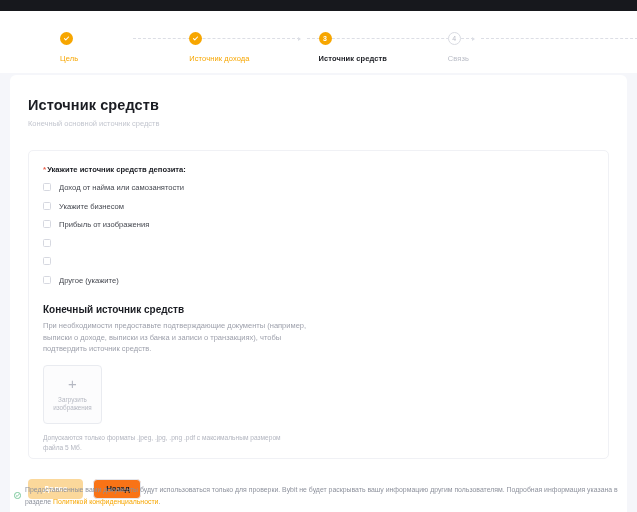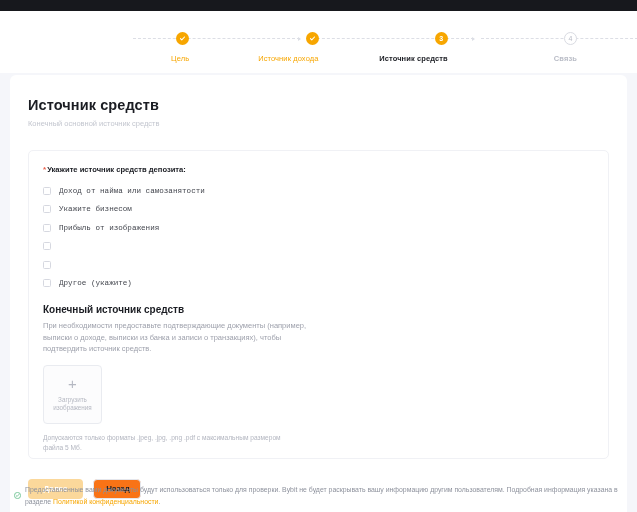--- a/index.html
+++ b/index.html
@@ -30,21 +30,21 @@
     height: 62px;
     display: flex;
     align-items: flex-start;
     padding: 0 60px;
   }
   .step {
     flex: 1 1 0;
     position: relative;
     display: flex;
     flex-direction: column;
-    align-items: flex-end;
+    align-items: flex-start;
     padding-top: 21px;
   }
   .step .bubble {
     width: 13px; height: 13px;
     border-radius: 50%;
     display: flex; align-items: center; justify-content: center;
     font-size: 7px;
     line-height: 1;
     position: relative;
     z-index: 2;
@@ -59,21 +59,21 @@
   }
   .step .bubble svg { display: block; }
   .step .label {
     margin-top: 9px;
     font-size: 7.5px;
     white-space: nowrap;
     letter-spacing: .1px;
   }
   .step.done .label { color: #f7a600; }
   .step.current .label { color: #1b1d23; font-weight: bold; }
-  .step.todo .label { color: #b9bcc6; font-weight: bold; }
+  .step.todo .label { color: #b9bcc6; }
 
   .connector {
     position: absolute;
     top: 27px;
     height: 1px;
     border-top: 1px dashed #dcdee5;
     z-index: 1;
   }
   .connector::after {
     content: "";
@@ -122,24 +122,22 @@
     position: relative;
   }
   .req {
     color: #e8604c;
     font-size: 8px;
     margin-right: 1px;
   }
 
   .cb-row {
     display: flex;
-    align-items: center;
     height: 15.5px;
     margin-bottom: 3px;
-    font-family: Liberation Mono, monospace;
   }
   .cb {
     width: 8px; height: 8px;
     border: 1px solid #d6d8e0;
     border-radius: 1.5px;
     background: #ffffff;
     flex: 0 0 auto;
     margin-right: 8px;
   }
   .cb-label {

